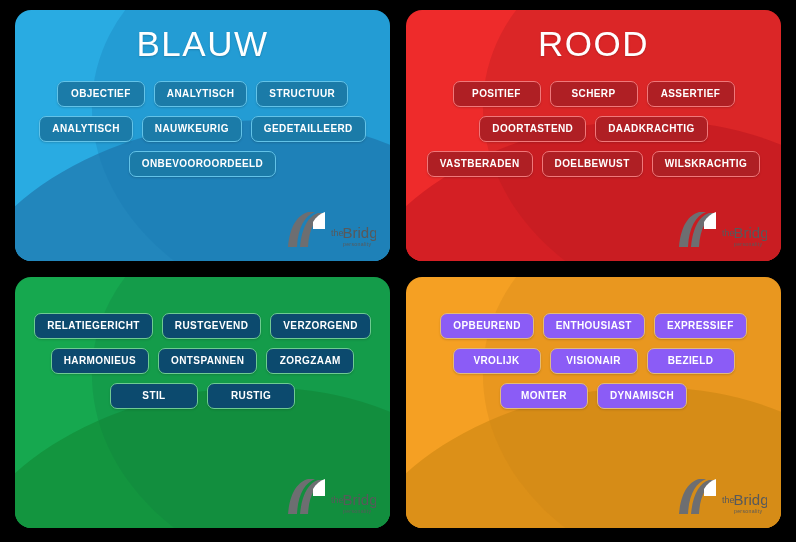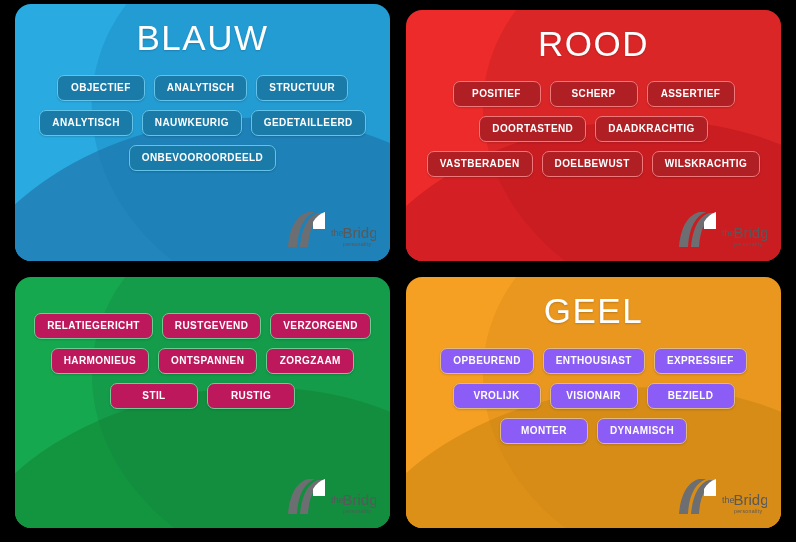--- a/index.html
+++ b/index.html
@@ -16,21 +16,21 @@
     position: relative;
     width: 796px;
     height: 542px;
     display: grid;
     grid-template-columns: 398px 398px;
     grid-template-rows: 271px 271px;
   }
 
   .panel-cell {
     position: relative;
-    padding: 4px 8px 10px 15px;
+    padding: 10px 8px 10px 15px;
   }
   .panel-cell.col-right { padding: 10px 15px 10px 8px; }
   .panel-cell.row-bottom { padding-top: 6px; padding-bottom: 14px; }
 
   .panel {
     position: relative;
     width: 100%;
     height: 100%;
     border-radius: 16px;
     overflow: hidden;
@@ -66,21 +66,21 @@
   .theme-blue   .tag { background: #1b7ba8; border-color: #63c3e8; }
 
   .theme-red    { background: #ee2b2b; }
   .theme-red    .swoosh-a { background: #d41f24; }
   .theme-red    .swoosh-b { background: rgba(175,25,30,0.30); }
   .theme-red    .tag { background: #af1f24; border-color: #f0787a; }
 
   .theme-green  { background: #16a84f; }
   .theme-green  .swoosh-a { background: #13953f; }
   .theme-green  .swoosh-b { background: rgba(15,125,60,0.26); }
-  .theme-green  .tag { background: #be185d; border-color: #6ecb92; }
+  .theme-green  .tag { background: #0c4a6e; border-color: #6ecb92; }
 
   .theme-orange { background: #f5a023; }
   .theme-orange .swoosh-a { background: #dc9018; }
   .theme-orange .swoosh-b { background: rgba(200,130,20,0.28); }
   .theme-orange .tag { background: #8b5cf6; border-color: #e2bb7a; }
 
   .panel-inner {
     position: relative;
     z-index: 2;
     width: 100%;
@@ -248,21 +248,20 @@
       <text x="59" y="37" font-family="'Liberation Sans', sans-serif" font-size="5.2" letter-spacing="0.3" fill="#58595b">personality</text>
     </svg>
   </div>
 </div>
     </div>
     <div class="panel-cell col-right row-bottom">
       <div class="panel theme-orange">
         <div class="swoosh-a"></div>
         <div class="swoosh-b"></div>
         <div class="panel-inner">
-          <div class="panel-title">GEEL</div>
           <div class="tag-rows">
             <div class="tag-row">
               <div class="tag">OPBEUREND</div>
               <div class="tag">ENTHOUSIAST</div>
               <div class="tag">EXPRESSIEF</div>
             </div>
             <div class="tag-row">
               <div class="tag">VROLIJK</div>
               <div class="tag">VISIONAIR</div>
               <div class="tag">BEZIELD</div>

